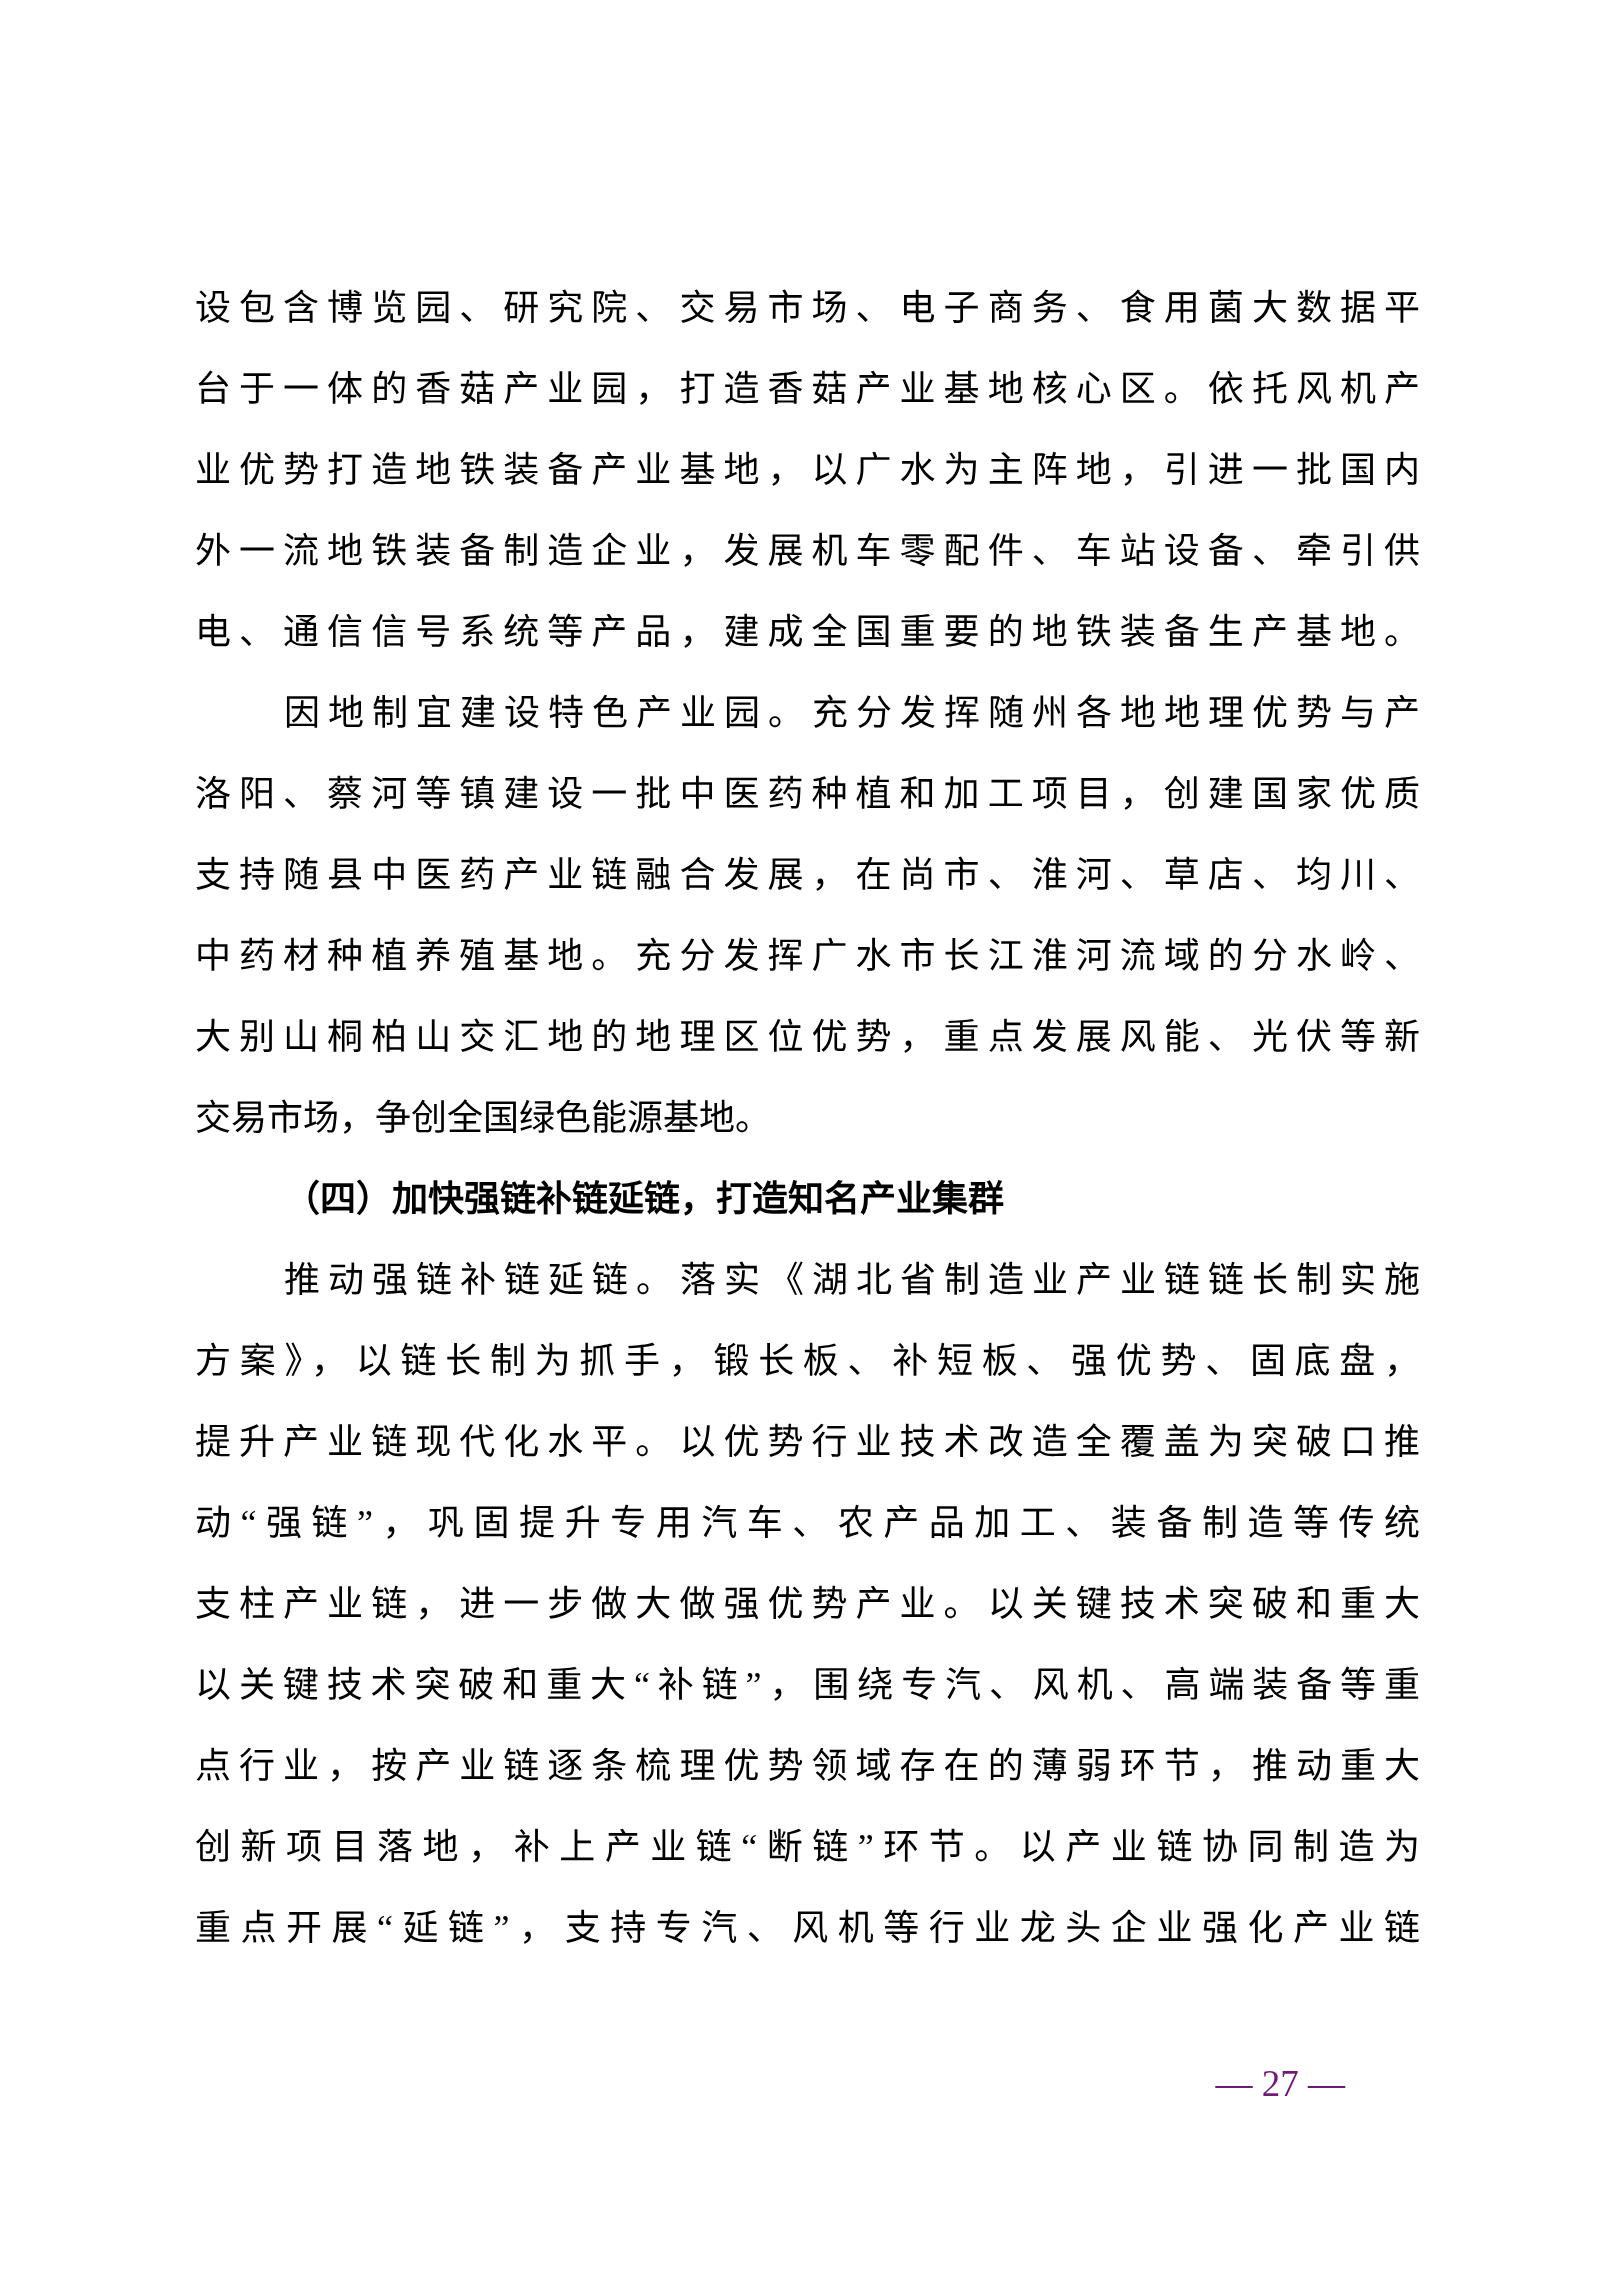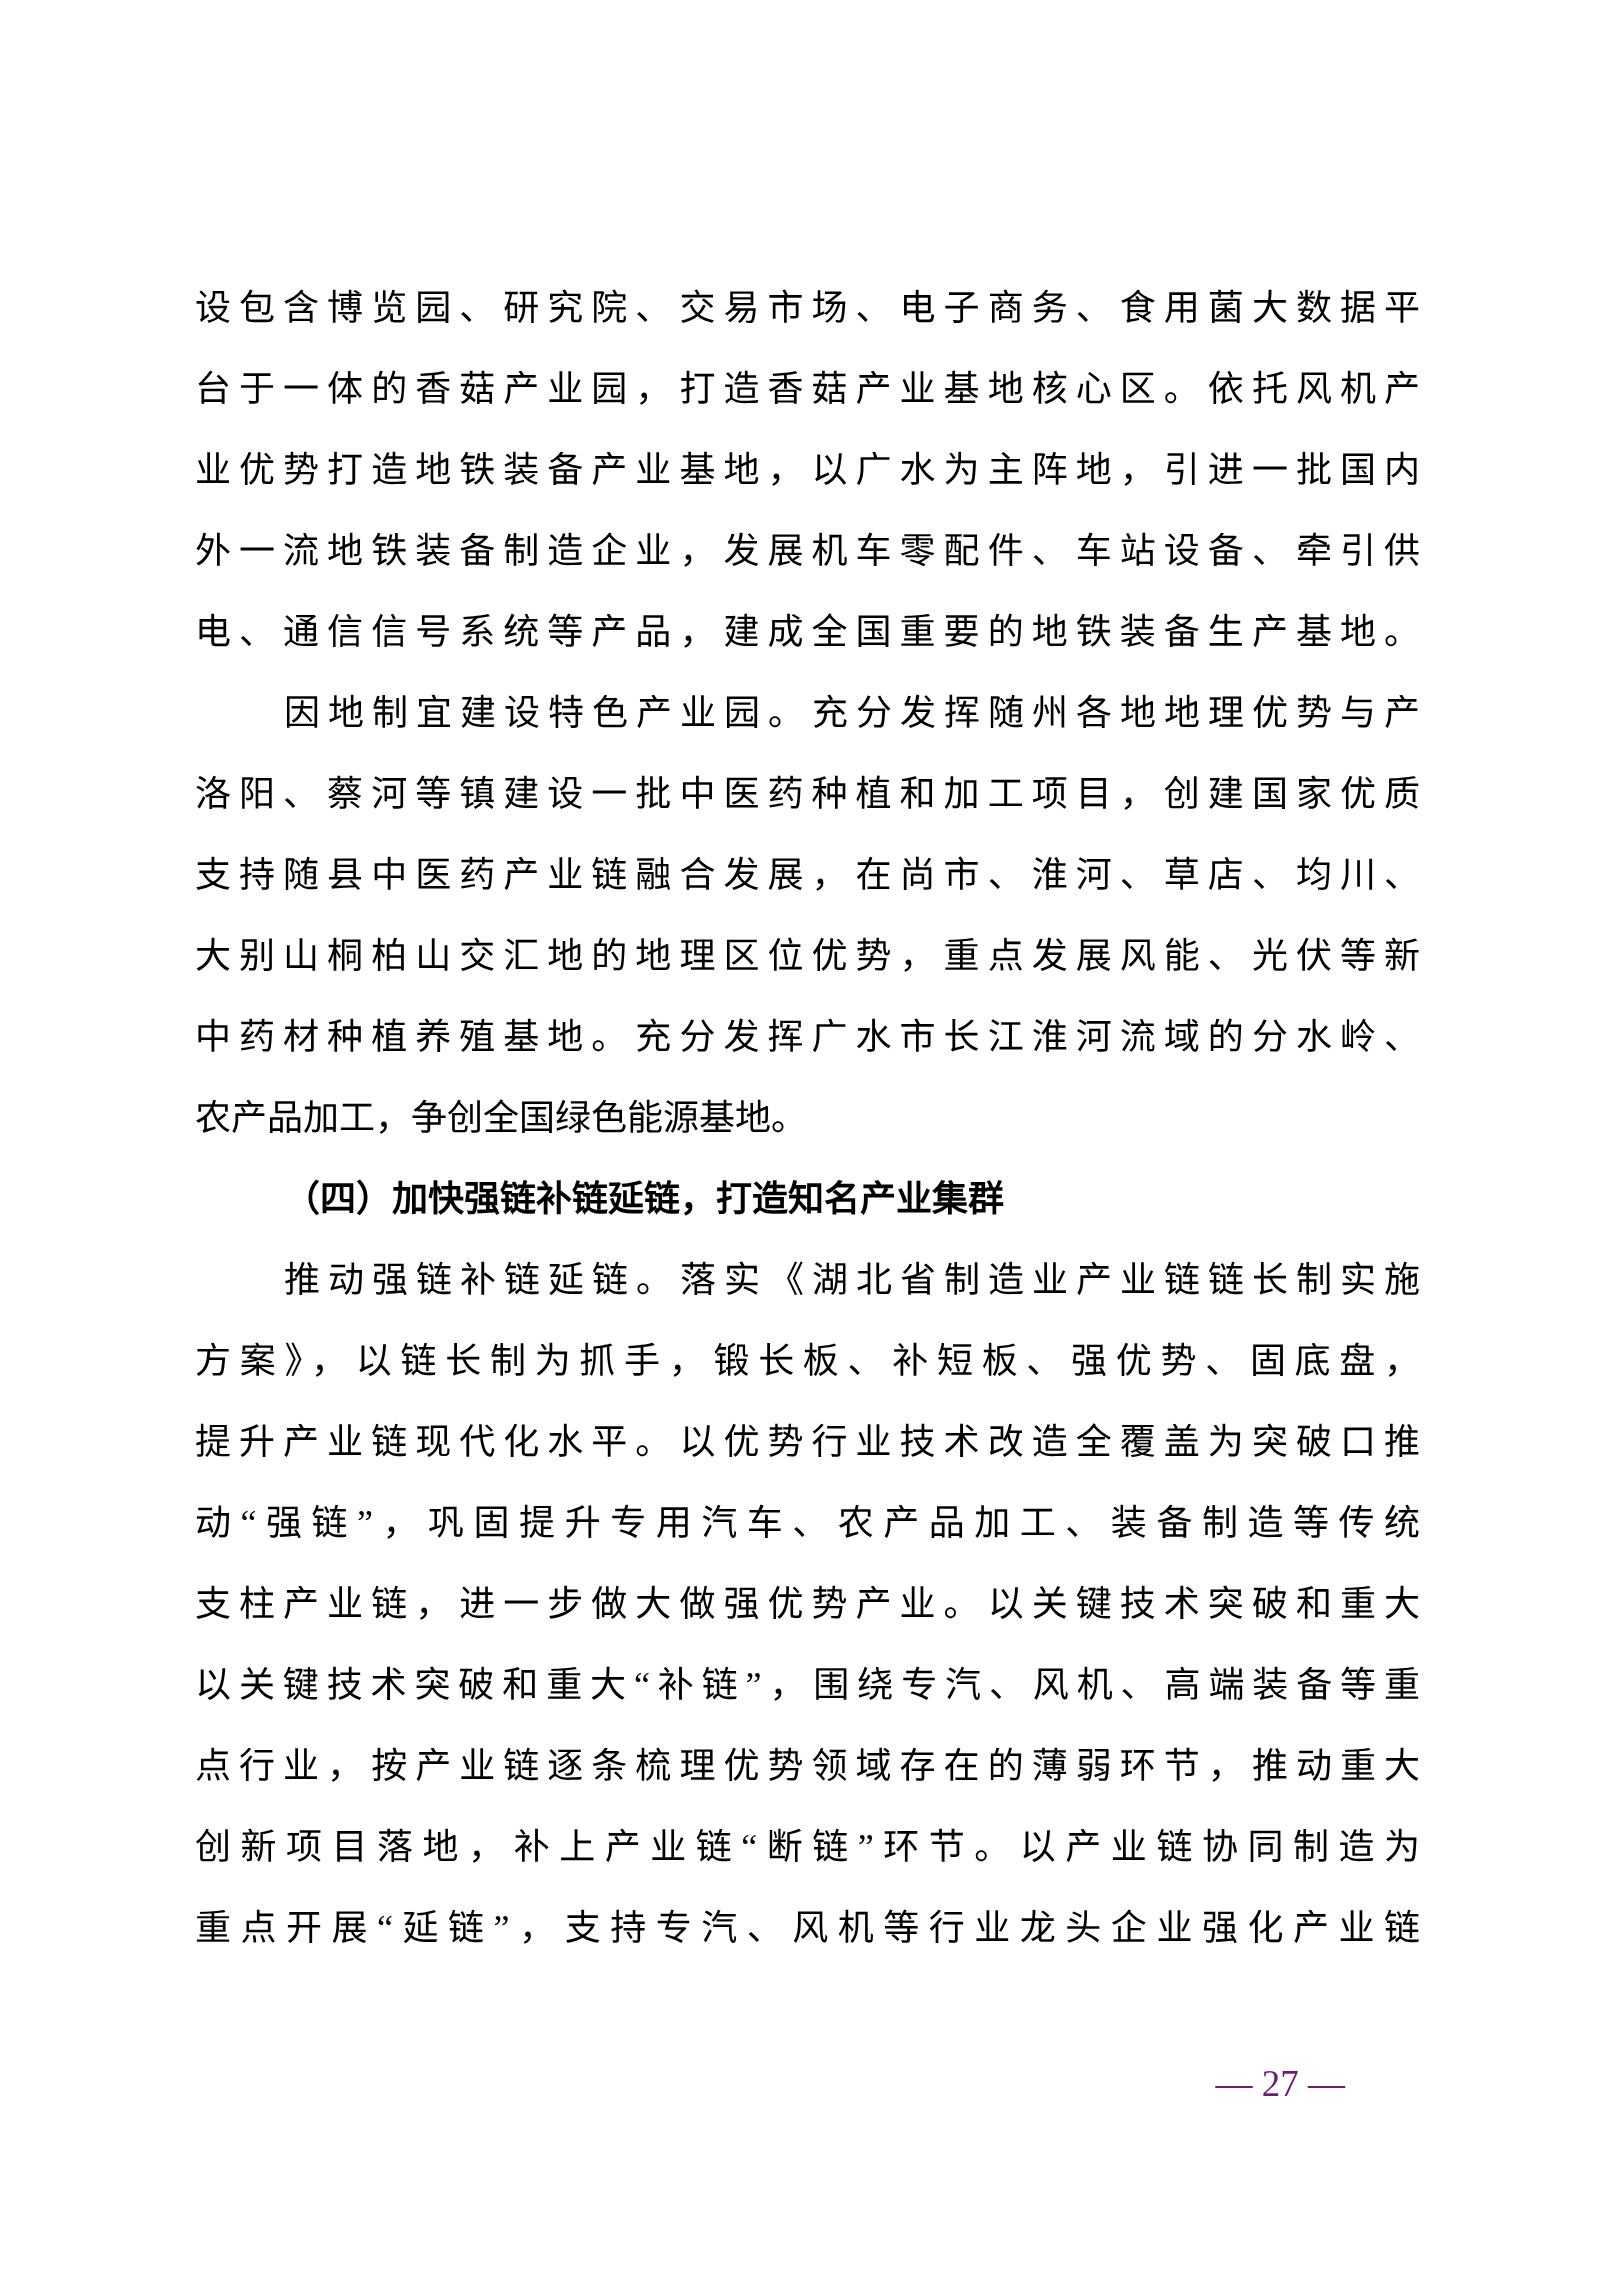--- a/index.html
+++ b/index.html
@@ -65,23 +65,23 @@
 <div class="page">
   <div class="body-text">
       <div class="line">设包含博览园、研究院、交易市场、电子商务、食用菌大数据平</div>
       <div class="line">台于一体的香菇产业园，打造香菇产业基地核心区。依托风机产</div>
       <div class="line">业优势打造地铁装备产业基地，以广水为主阵地，引进一批国内</div>
       <div class="line">外一流地铁装备制造企业，发展机车零配件、车站设备、牵引供</div>
       <div class="line">电、通信信号系统等产品，建成全国重要的地铁装备生产基地。</div>
       <div class="line indent">因地制宜建设特色产业园。充分发挥随州各地地理优势与产</div>
       <div class="line">洛阳、蔡河等镇建设一批中医药种植和加工项目，创建国家优质</div>
       <div class="line">支持随县中医药产业链融合发展，在尚市、淮河、草店、均川、</div>
+      <div class="line">中药材种植养殖基地。充分发挥广水市长江淮河流域的分水岭、</div>
       <div class="line">大别山桐柏山交汇地的地理区位优势，重点发展风能、光伏等新</div>
-      <div class="line">中药材种植养殖基地。充分发挥广水市长江淮河流域的分水岭、</div>
-      <div class="line align-left">农产品加工，争创全国绿色能源基地。</div>
+      <div class="line align-left">交易市场，争创全国绿色能源基地。</div>
       <div class="line heading indent align-left">（四）加快强链补链延链，打造知名产业集群</div>
       <div class="line indent">推动强链补链延链。落实《湖北省制造业产业链链长制实施</div>
       <div class="line">方案》，以链长制为抓手，锻长板、补短板、强优势、固底盘，</div>
       <div class="line">提升产业链现代化水平。以优势行业技术改造全覆盖为突破口推</div>
       <div class="line">动“强链”，巩固提升专用汽车、农产品加工、装备制造等传统</div>
       <div class="line">支柱产业链，进一步做大做强优势产业。以关键技术突破和重大</div>
       <div class="line">以关键技术突破和重大“补链”，围绕专汽、风机、高端装备等重</div>
       <div class="line">点行业，按产业链逐条梳理优势领域存在的薄弱环节，推动重大</div>
       <div class="line">创新项目落地，补上产业链“断链”环节。以产业链协同制造为</div>
       <div class="line">重点开展“延链”，支持专汽、风机等行业龙头企业强化产业链</div>

